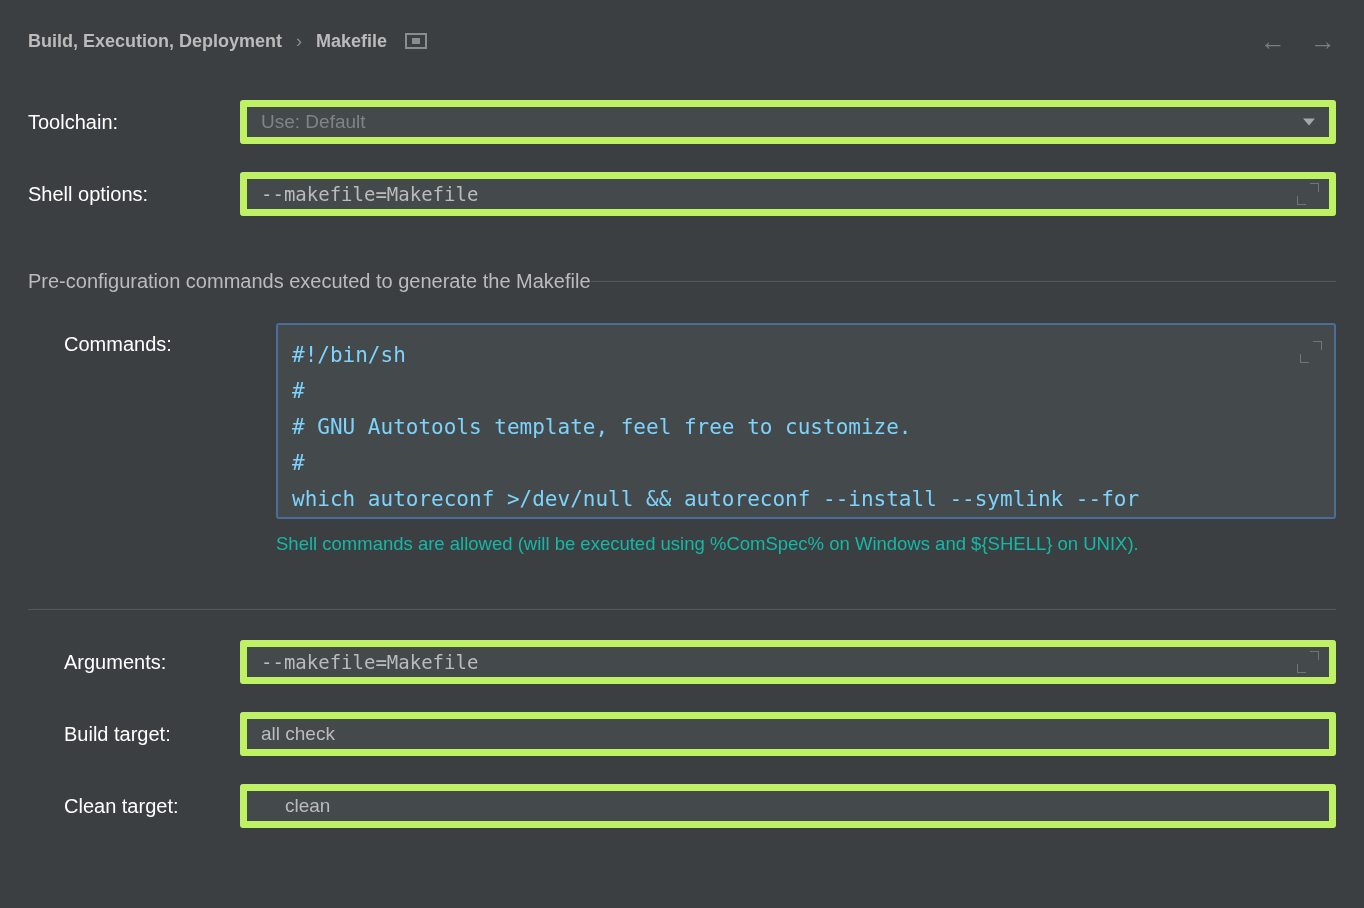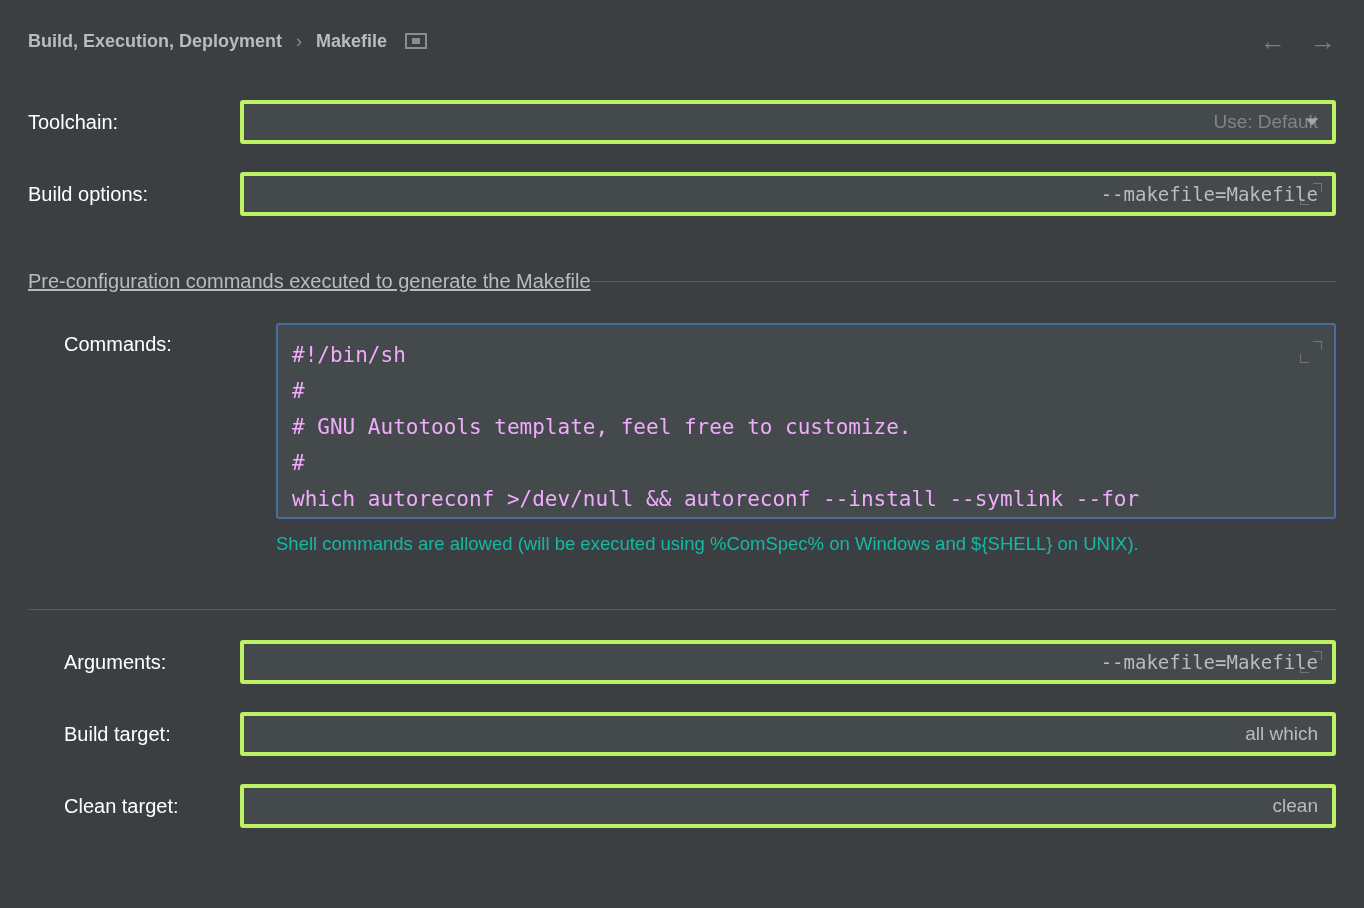--- a/index.html
+++ b/index.html
@@ -65,31 +65,30 @@
     font-size: 20px;
   }
   .field-col {
     flex: 1;
     position: relative;
   }
 
   .select-field, .text-field {
     width: 100%;
     background: #44494b;
-    border: 4px solid #bef264;
+    border: 7px solid #bef264;
     border-radius: 3px;
     height: 44px;
     padding: 0 14px;
     color: #bbbbbb;
     font-family: "Menlo","Consolas",monospace;
     font-size: 19px;
     display: flex;
     align-items: center;
     position: relative;
-    justify-content: flex-end;
   }
   .select-field {
     font-family: inherit;
     color: #808488;
   }
   .select-field .caret {
     position: absolute;
     right: 14px;
     top: 50%;
     transform: translateY(-50%);
@@ -116,21 +115,20 @@
   .expand-icon::after  { bottom: -2px; left: -2px; border-right: none; border-top: none; }
 
   .section {
     margin-top: 54px;
   }
   .section-title-row {
     display: flex;
     align-items: center;
     gap: 0;
     margin-bottom: 30px;
-    text-decoration: underline;
   }
   .section-title {
     color: #bbbbbb;
     font-size: 20px;
     white-space: nowrap;
   }
   .section-line {
     flex: 1;
     height: 1px;
     background: #55595c;
@@ -139,21 +137,21 @@
   .indent .label-col {
     padding-left: 36px;
   }
 
   .textarea-field {
     width: 100%;
     background: #44494b;
     border: 2px solid #4a6d9b;
     border-radius: 3px;
     padding: 12px 14px;
-    color: #f0abfc;
+    color: #7dd3fc;
     font-family: "Menlo","Consolas",monospace;
     font-size: 21px;
     line-height: 1.72;
     white-space: pre;
     position: relative;
     height: 196px;
     overflow: hidden;
   }
   .textarea-field .expand-icon { right: 14px; top: 18px; transform: none; }
 
@@ -184,21 +182,21 @@
   <div class="label-col">Toolchain:</div>
   <div class="field-col">
     <div class="select-field">
       <span>Use: Default</span>
       <span class="caret"></span>
     </div>
   </div>
 </div>
 
 <div class="row">
-  <div class="label-col">Build options:</div>
+  <div class="label-col">Shell options:</div>
   <div class="field-col">
     <div class="text-field">
       <span>--makefile=Makefile</span>
       <span class="expand-icon"></span>
     </div>
   </div>
 </div>
 
 <div class="section">
   <div class="section-title-row">
@@ -231,21 +229,21 @@
         <span>--makefile=Makefile</span>
         <span class="expand-icon"></span>
       </div>
     </div>
   </div>
 
   <div class="row indent">
     <div class="label-col">Build target:</div>
     <div class="field-col">
       <div class="text-field" style="font-family:inherit;">
-        <span>all which</span>
+        <span>all check</span>
       </div>
     </div>
   </div>
 
   <div class="row indent">
     <div class="label-col">Clean target:</div>
     <div class="field-col">
       <div class="text-field" style="font-family:inherit;padding-left:38px;">
         <span>clean</span>
       </div>

